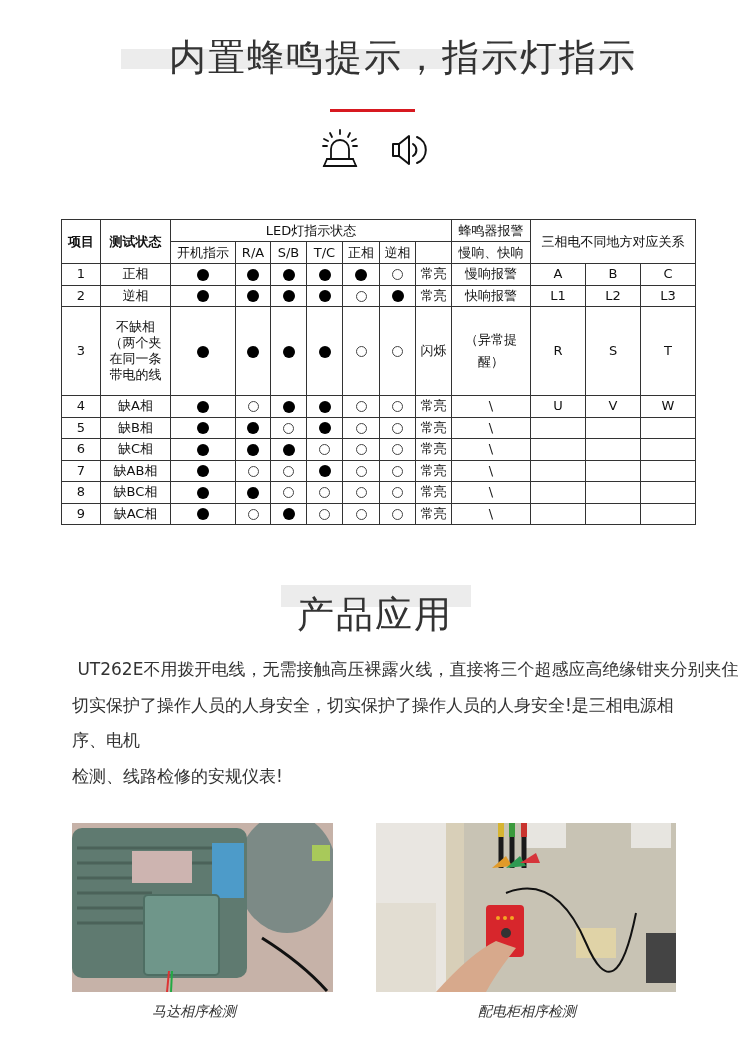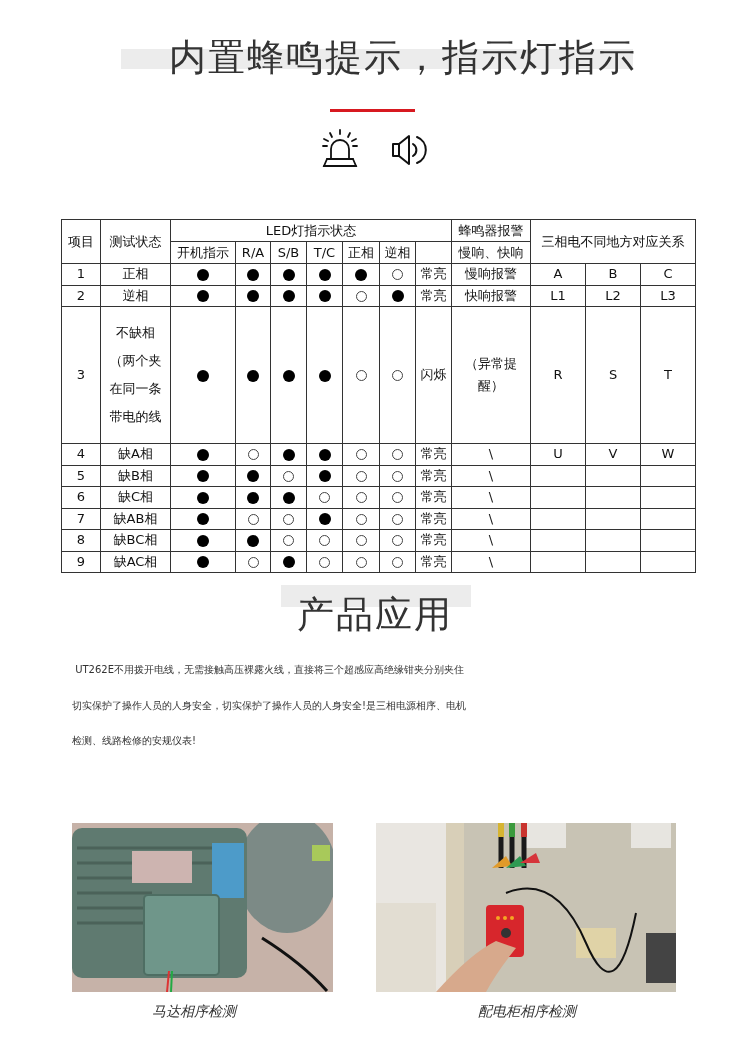--- a/index.html
+++ b/index.html
@@ -11,24 +11,24 @@
   #t1{top:36px;font-size:37px;line-height:44px;padding-left:28px;}
   .red-line{position:absolute;left:330px;top:109px;width:85px;height:3px;background:#d71920;}
   .icon{position:absolute;}
   #beacon{left:320px;top:128px;width:40px;height:42px;}
   #speaker{left:390px;top:132px;width:40px;height:36px;}
   table.spec{position:absolute;left:61px;top:219px;border-collapse:collapse;table-layout:fixed;width:634px;font-size:13px;font-family:"DejaVu Sans","Liberation Sans",sans-serif;}
   table.spec td{border:1.5px solid #333;text-align:center;vertical-align:middle;padding:0;line-height:18px;color:#111;}
   .dot{display:inline-block;width:12px;height:12px;border-radius:50%;vertical-align:middle;}
   .dot.on{background:#000;}
   .dot.off{border:1px solid #444;width:11px;height:11px;box-sizing:border-box;background:#fff;}
-  .h{font-weight:normal;}
+  .h{font-weight:bold;}
   #t2-band{left:281px;top:585px;width:190px;height:22px;}
   #t2{top:592px;font-size:37px;line-height:46px;letter-spacing:6px;}
-  .para{position:absolute;left:72px;top:652px;width:620px;font-size:10px;line-height:35.5px;color:#333;}
+  .para{position:absolute;left:72px;top:652px;width:620px;font-size:17px;line-height:35.5px;color:#333;}
   .photo{position:absolute;overflow:hidden;}
   #photo1{left:72px;top:823px;width:261px;height:169px;background:linear-gradient(160deg,#d9c4b8 0%,#b9a69b 30%,#8a9a92 55%,#5d7a70 80%,#c9a9a0 100%);}
   #photo2{left:376px;top:823px;width:300px;height:169px;background:linear-gradient(90deg,#eeeae4 0%,#e8e2d8 22%,#c9bfa9 34%,#a69b88 55%,#d6d0c0 75%,#9aa39f 100%);}
   .caption{position:absolute;font-size:14px;color:#333;font-style:italic;}
   #cap1{left:152px;top:1003px;}
   #cap2{left:478px;top:1003px;}
 </style>
 </head>
 <body>
 
@@ -124,21 +124,21 @@
         <td><span class="dot off"></span></td>
         <td><span class="dot on"></span></td>
         <td>常亮</td>
         <td>快响报警</td>
         <td>L1</td>
         <td>L2</td>
         <td>L3</td>
       </tr>
       <tr style="height: 88px;">
         <td>3</td>
-        <td style="padding: 12px 6px; line-height: 28px;">不缺相（两个夹在同一条带电的线</td>
+        <td style="padding: 12px 6px; line-height: 16px;">不缺相（两个夹在同一条带电的线</td>
         <td><span class="dot on"></span></td>
         <td><span class="dot on"></span></td>
         <td><span class="dot on"></span></td>
         <td><span class="dot on"></span></td>
         <td><span class="dot off"></span></td>
         <td><span class="dot off"></span></td>
         <td>闪烁</td>
         <td style="padding: 0px 12px; line-height: 22px;">（异常提醒）</td>
         <td>R</td>
         <td>S</td>

